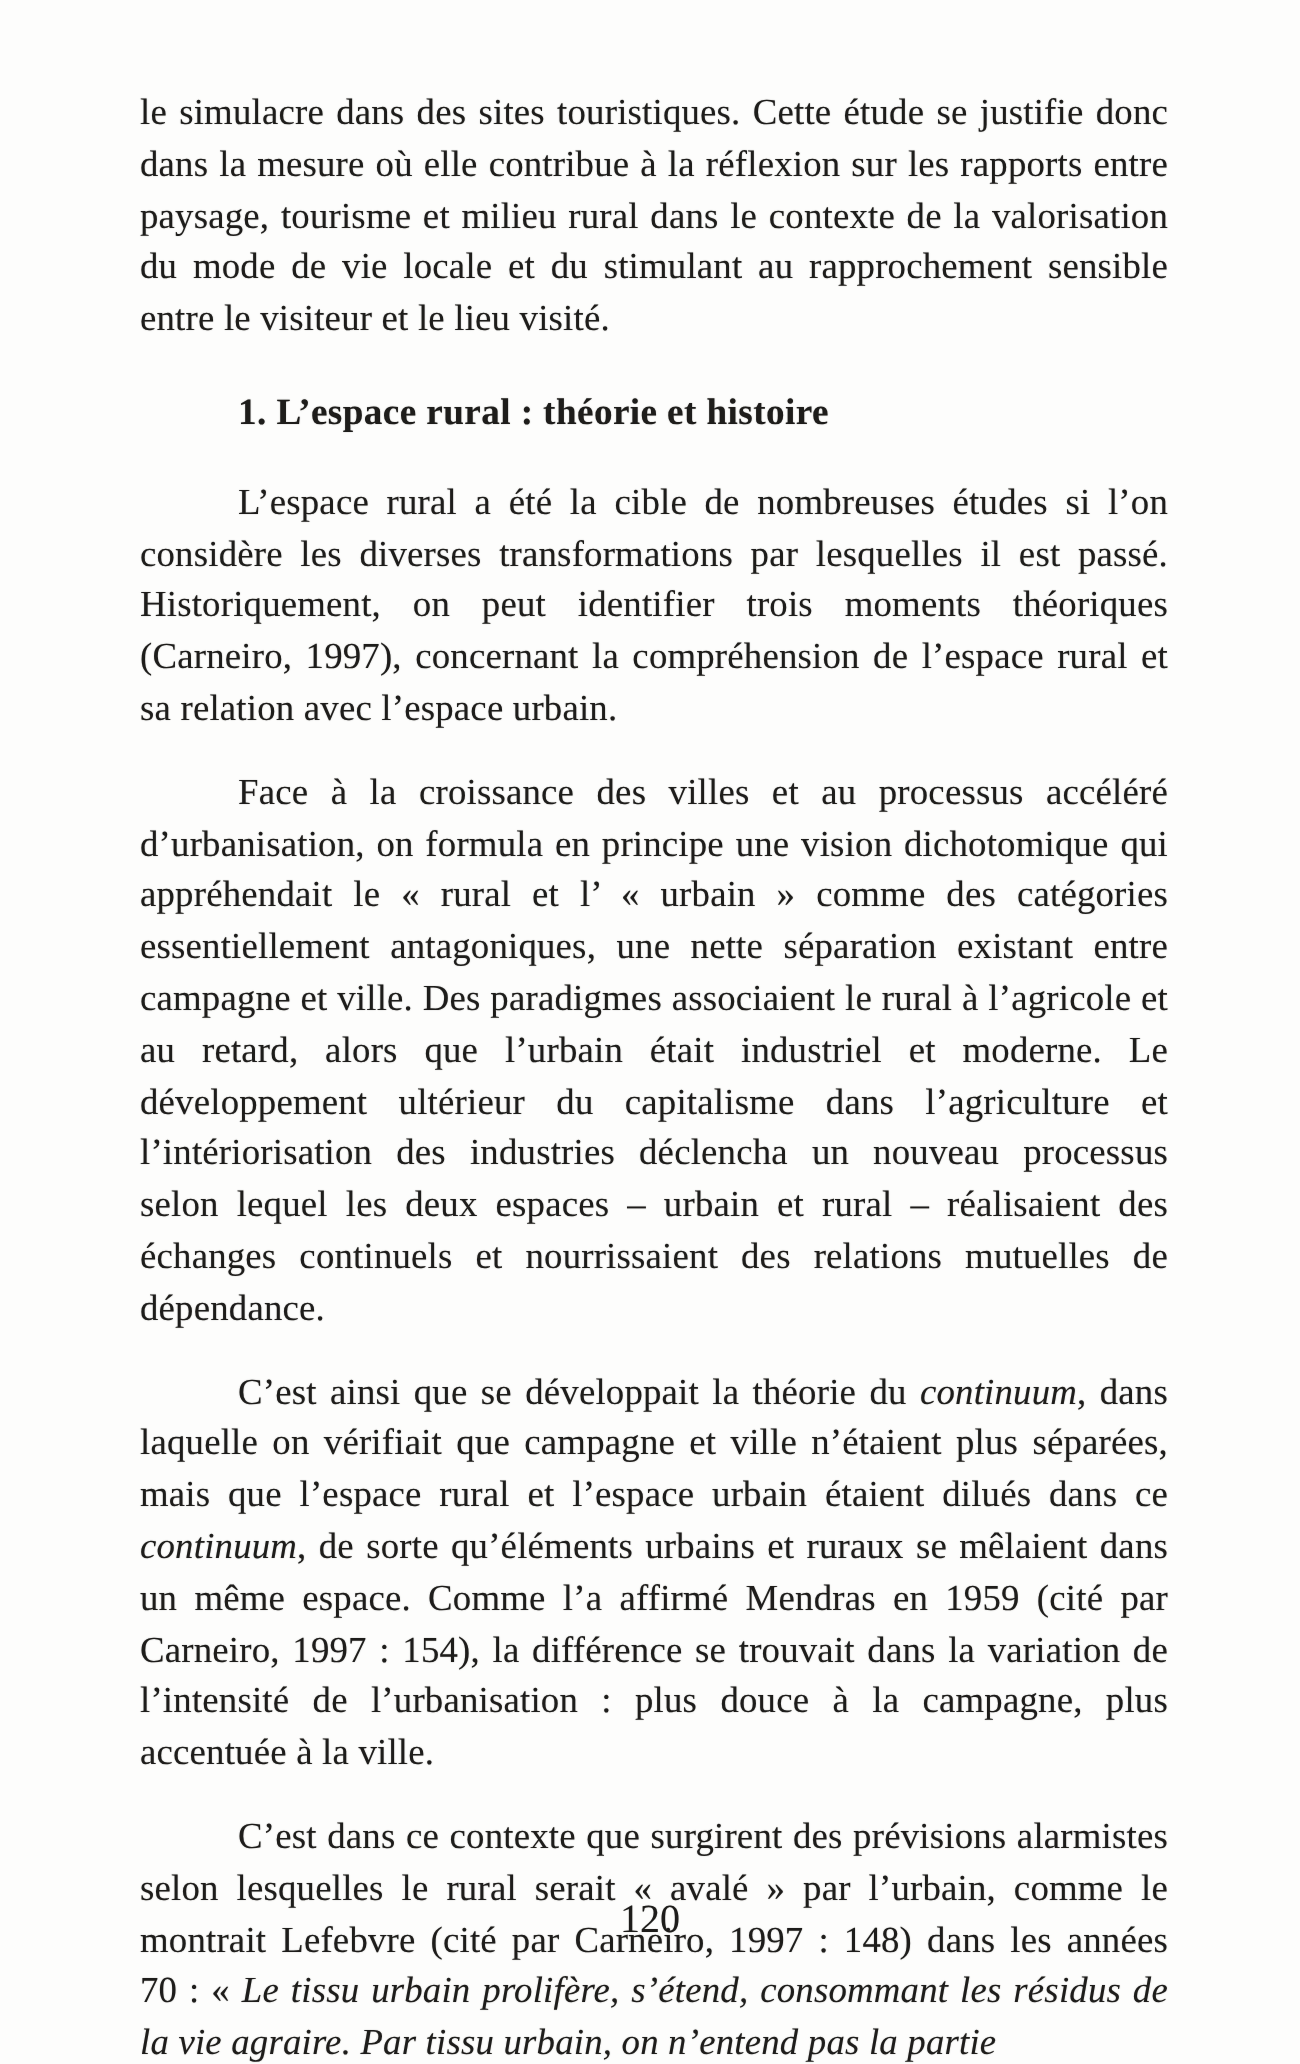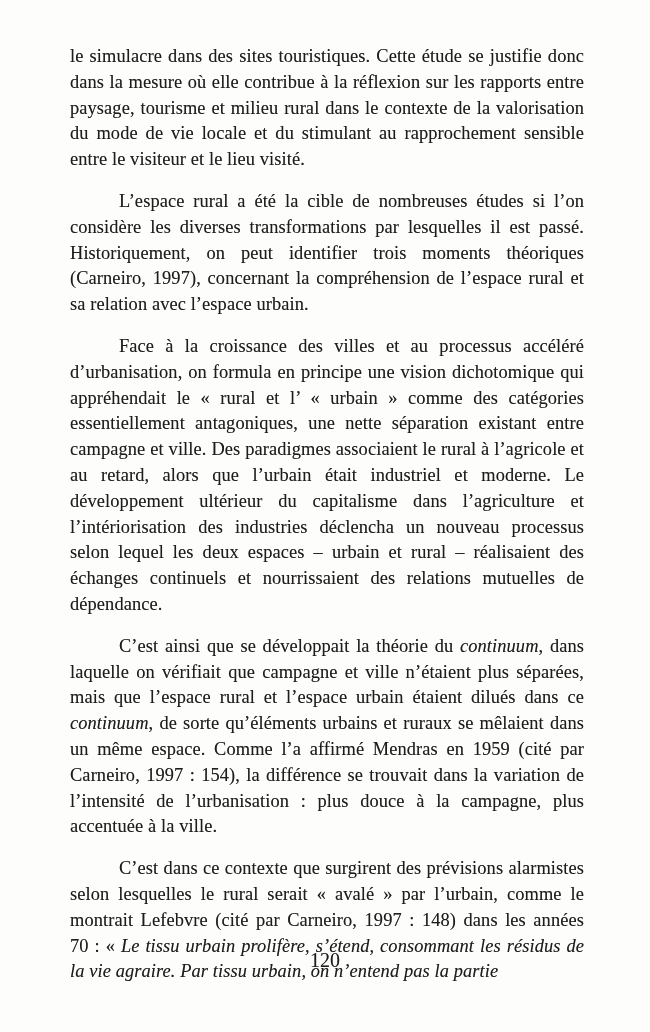--- a/index.html
+++ b/index.html
@@ -60,20 +60,21 @@
     color: var(--ink, #1e1d1b);
     text-shadow: 0 0 0.5px rgba(45, 42, 38, 0.4);
   }
 </style>
 </head>
 <body>
 
 <div class="page">
   <main class="text-block">
     <p class="para no-indent" id="intro-para"><span>le simulacre dans des sites touristiques. Cette étude se justifie donc dans la mesure où elle contribue à la réflexion sur les rapports entre paysage, tourisme et milieu rural dans le contexte de la valorisation du mode de vie locale et du stimulant au rapprochement sensible entre le visiteur et le lieu visité.</span></p>
+    <h2 class="heading">1. L’espace rural&nbsp;: théorie et histoire</h2>
     <div id="section-paragraphs">
         <p class="para indent"><span>L’espace rural a été la cible de nombreuses études si l’on considère les diverses transformations par lesquelles il est passé. Historiquement, on peut identifier trois moments théoriques (Carneiro, 1997), concernant la compréhension de l’espace rural et sa relation avec l’espace urbain.</span></p>
         <p class="para indent"><span>Face à la croissance des villes et au processus accéléré d’urbanisation, on formula en principe une vision dichotomique qui appréhendait le «&nbsp;rural et l’ «&nbsp;urbain&nbsp;» comme des catégories essentiellement antagoniques, une nette séparation existant entre campagne et ville. Des paradigmes associaient le rural à l’agricole et au retard, alors que l’urbain était industriel et moderne. Le développement ultérieur du capitalisme dans l’agriculture et l’intériorisation des industries déclencha un nouveau processus selon lequel les deux espaces – urbain et rural – réalisaient des échanges continuels et nourrissaient des relations mutuelles de dépendance.</span></p>
         <p class="para indent"><span>C’est ainsi que se développait la théorie du </span><em>continuum</em><span>, dans laquelle on vérifiait que campagne et ville n’étaient plus séparées, mais que l’espace rural et l’espace urbain étaient dilués dans ce </span><em>continuum</em><span>, de sorte qu’éléments urbains et ruraux se mêlaient dans un même espace. Comme l’a affirmé Mendras en 1959 (cité par Carneiro, 1997&nbsp;: 154), la différence se trouvait dans la variation de l’intensité de l’urbanisation&nbsp;: plus douce à la campagne, plus accentuée à la ville.</span></p>
         <p class="para indent"><span>C’est dans ce contexte que surgirent des prévisions alarmistes selon lesquelles le rural serait «&nbsp;avalé&nbsp;» par l’urbain, comme le montrait Lefebvre (cité par Carneiro, 1997&nbsp;: 148) dans les années 70&nbsp;: «&nbsp;</span><em>Le tissu urbain prolifère, s’étend, consommant les résidus de la vie agraire. Par tissu urbain, on n’entend pas la partie</em></p>
       </div>
   </main>
   <footer class="folio">120</footer>
 </div>
 

